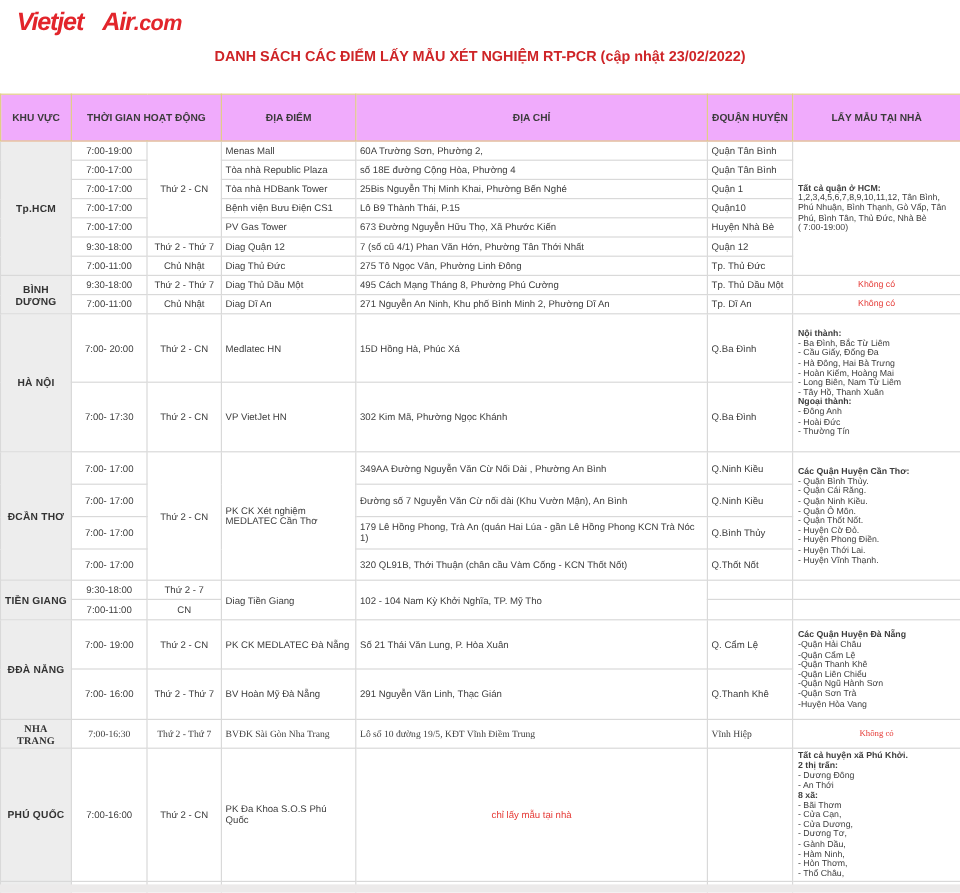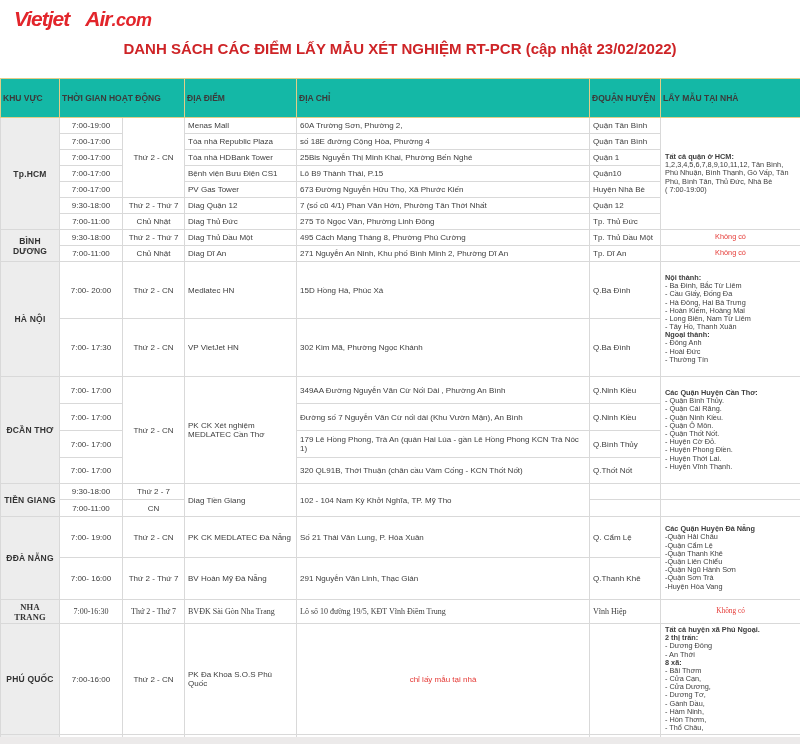--- a/index.html
+++ b/index.html
@@ -13,30 +13,30 @@
   .logo {
     position: absolute; top: 7px; left: 14px;
     font-style: italic; font-weight: bold;
     color: #E2252B; font-size: 21px; letter-spacing: -1px;
     white-space: nowrap;
   }
   .logo .logo-air { margin-left: 16px; }
   .logo .logo-com { font-size: 18px; letter-spacing: -0.5px; }
   .page-title {
     position: absolute; top: 40px; left: 0; width: 800px;
-    text-align: center; color: #CE2427; font-weight: bold; font-size: 15px;
+    text-align: center; color: #CE2427; font-weight: bold; font-size: 12px;
   }
   table.main {
     position: absolute; top: 78px; left: 0; width: 800px;
     border-collapse: collapse; table-layout: fixed;
   }
   th {
-    background: #14b8a6; border: 1px solid #e2cd88;
+    background: #f0abfc; border: 1px solid #e2cd88;
     font-size: 8.5px; color: #3b3b3b; height: 22px;
-    font-weight: bold; text-align: left; padding: 14px 2px;
+    font-weight: bold; text-align: center; padding: 14px 2px;
   }
   td {
     border: 1px solid #d9d9d9; font-size: 8px; color: #3d3d3d;
     vertical-align: middle; padding: 1px 3px; background: #fff;
     overflow: hidden;
   }
   td.col-region {
     background: #EDEDED; font-weight: bold; text-align: center;
     font-size: 8.5px; color: #333; letter-spacing: 0.2px;
   }
@@ -261,21 +261,21 @@
         <td class="col-home red center">Không có</td>
       </tr>
       <tr style="height: 100px;">
         <td class="col-region">PHÚ QUỐC</td>
         <td class="col-time">7:00-16:00</td>
         <td class="col-days">Thứ 2 - CN</td>
         <td class="col-location">PK Đa Khoa S.O.S Phú Quốc</td>
         <td class="col-address red center">chỉ lấy mẫu tại nhà</td>
         <td class="col-district"></td>
         <td class="col-home">
-          <div class="b">Tất cả huyện xã Phú Ngoại.</div>
+          <div class="b">Tất cả huyện xã Phú Khởi.</div>
           <div class="b">2 thị trấn:</div>
           <div>- Dương Đông</div>
           <div>- An Thới</div>
           <div class="b">8 xã:</div>
           <div>- Bãi Thơm</div>
           <div>- Cửa Cạn,</div>
           <div>- Cửa Dương,</div>
           <div>- Dương Tơ,</div>
           <div>- Gành Dầu,</div>
           <div>- Hàm Ninh,</div>

